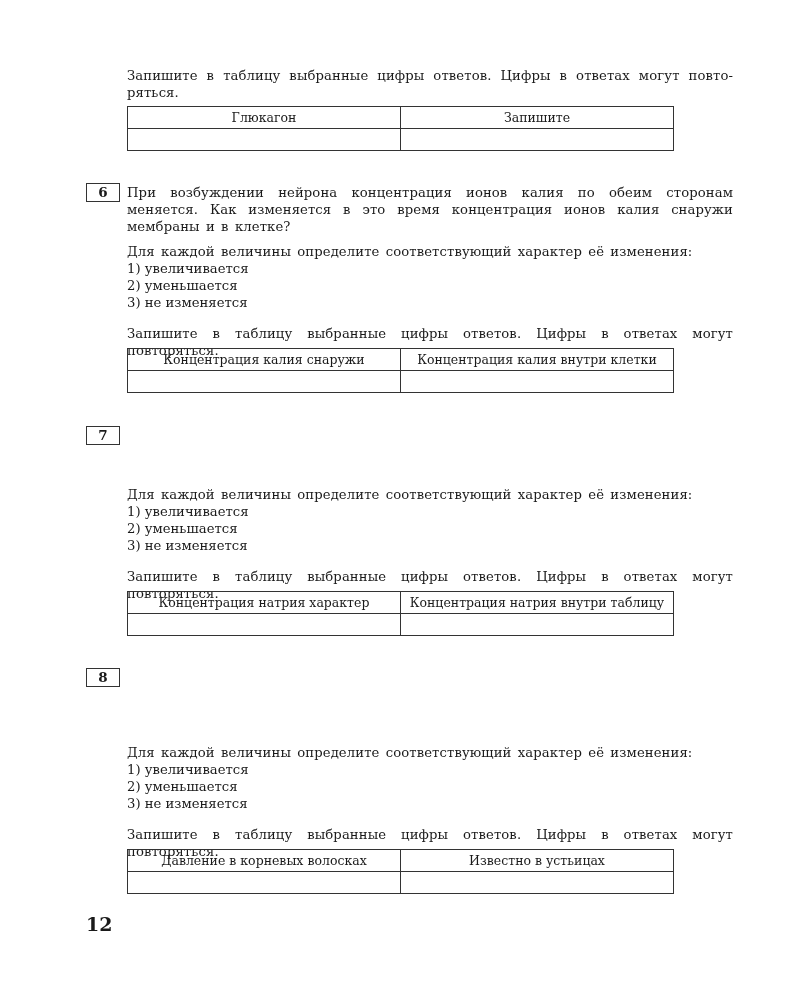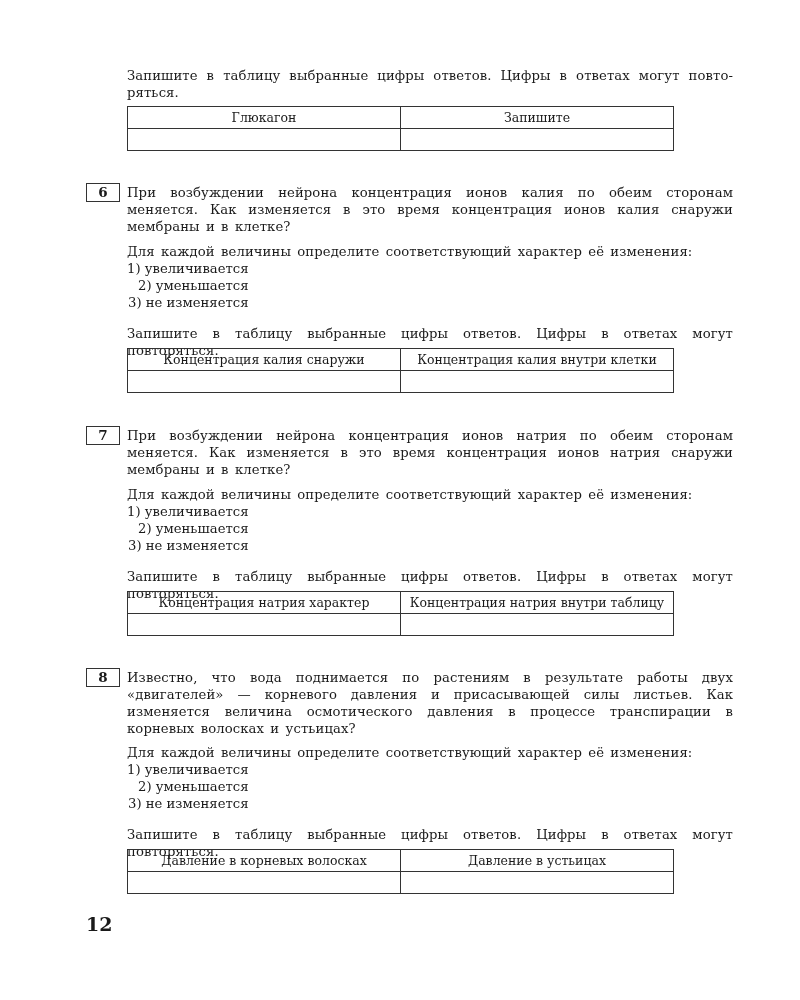--- a/index.html
+++ b/index.html
@@ -8,21 +8,21 @@
     font-family: "DejaVu Serif", "Liberation Serif", serif;
     color: #1a1a1a;
   }
   .page { position: absolute; left: 0; top: 0; width: 800px; height: 1000px; border-radius: 21px; }
   .p {
     position: absolute; left: 127px; width: 606px;
     font-size: 13.2px; line-height: 17px; text-align: justify;
     margin: 0; letter-spacing: 0.1px; word-spacing: 2px;
   }
   .opts { position: absolute; left: 127px; font-size: 13.2px; line-height: 17px; }
-  .opts div { white-space: nowrap; text-align: right; }
+  .opts div { white-space: nowrap; }
   table.ans {
     position: absolute; left: 127px; width: 547px; border-collapse: collapse;
     font-size: 12.5px;
   }
   table.ans td {
     border: 1.2px solid #333; text-align: center; height: 21px; padding: 0;
     width: 50%;
   }
   table.ans tr.empty td { height: 21px; }
   .qnum {
@@ -67,21 +67,20 @@
       <td>Концентрация калия внутри клетки</td>
     </tr>
     <tr class="empty">
       <td></td>
       <td></td>
     </tr>
   </tbody>
     </table>
 
   <div class="qnum" style="top:426px;">7</div>
-  <p class="p" style="top:427px;">При возбуждении нейрона концентрация ионов натрия по обеим сторонам меняется. Как изменяется в это время концентрация ионов натрия снаружи мембраны и в клетке?</p>
   <p class="p" style="top:486px;">Для каждой величины определите соответствующий характер её изменения:</p>
   <div class="opts" style="top:503px;">
     <div>1) увеличивается</div>
     <div>2) уменьшается</div>
     <div>3) не изменяется</div>
   </div>
   <p class="p" style="top:568px;">Запишите в таблицу выбранные цифры ответов. Цифры в ответах могут повторяться.</p>
   <table class="ans" style="top:591px;">
     <tbody>
         <tr>
@@ -89,33 +88,32 @@
       <td>Концентрация натрия внутри таблицу</td>
     </tr>
     <tr class="empty">
       <td></td>
       <td></td>
     </tr>
   </tbody>
     </table>
 
   <div class="qnum" style="top:668px;">8</div>
-  <p class="p" style="top:669px;">Известно, что вода поднимается по растениям в результате работы двух «двигателей» — корневого давления и присасывающей силы листьев. Как изменяется величина осмотического давления в процессе транспирации в корневых волосках и устьицах?</p>
   <p class="p" style="top:744px;">Для каждой величины определите соответствующий характер её изменения:</p>
   <div class="opts" style="top:761px;">
     <div>1) увеличивается</div>
     <div>2) уменьшается</div>
     <div>3) не изменяется</div>
   </div>
   <p class="p" style="top:826px;">Запишите в таблицу выбранные цифры ответов. Цифры в ответах могут повторяться.</p>
   <table class="ans" style="top:849px;">
     <tbody>
         <tr>
       <td>Давление в корневых волосках</td>
-      <td>Давление в устьицах</td>
+      <td>Известно в устьицах</td>
     </tr>
     <tr class="empty">
       <td></td>
       <td></td>
     </tr>
   </tbody>
     </table>
 
   <div class="pagenum">12</div>
 </div>

